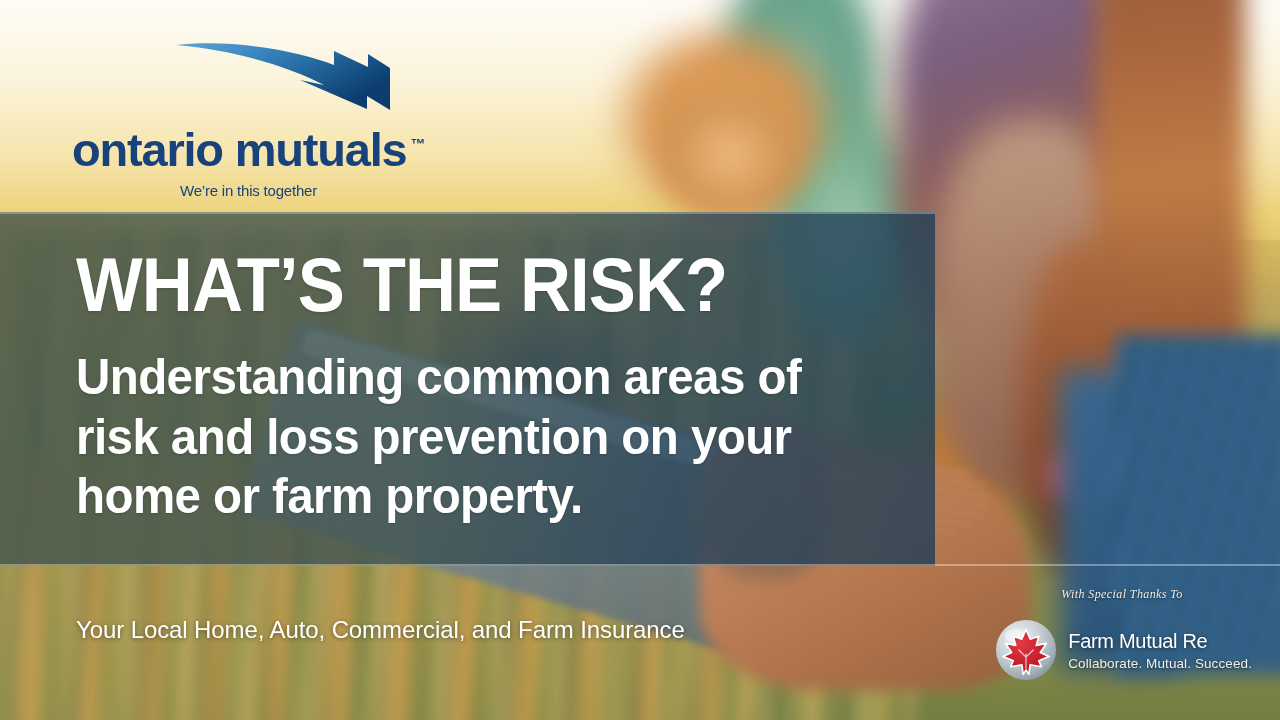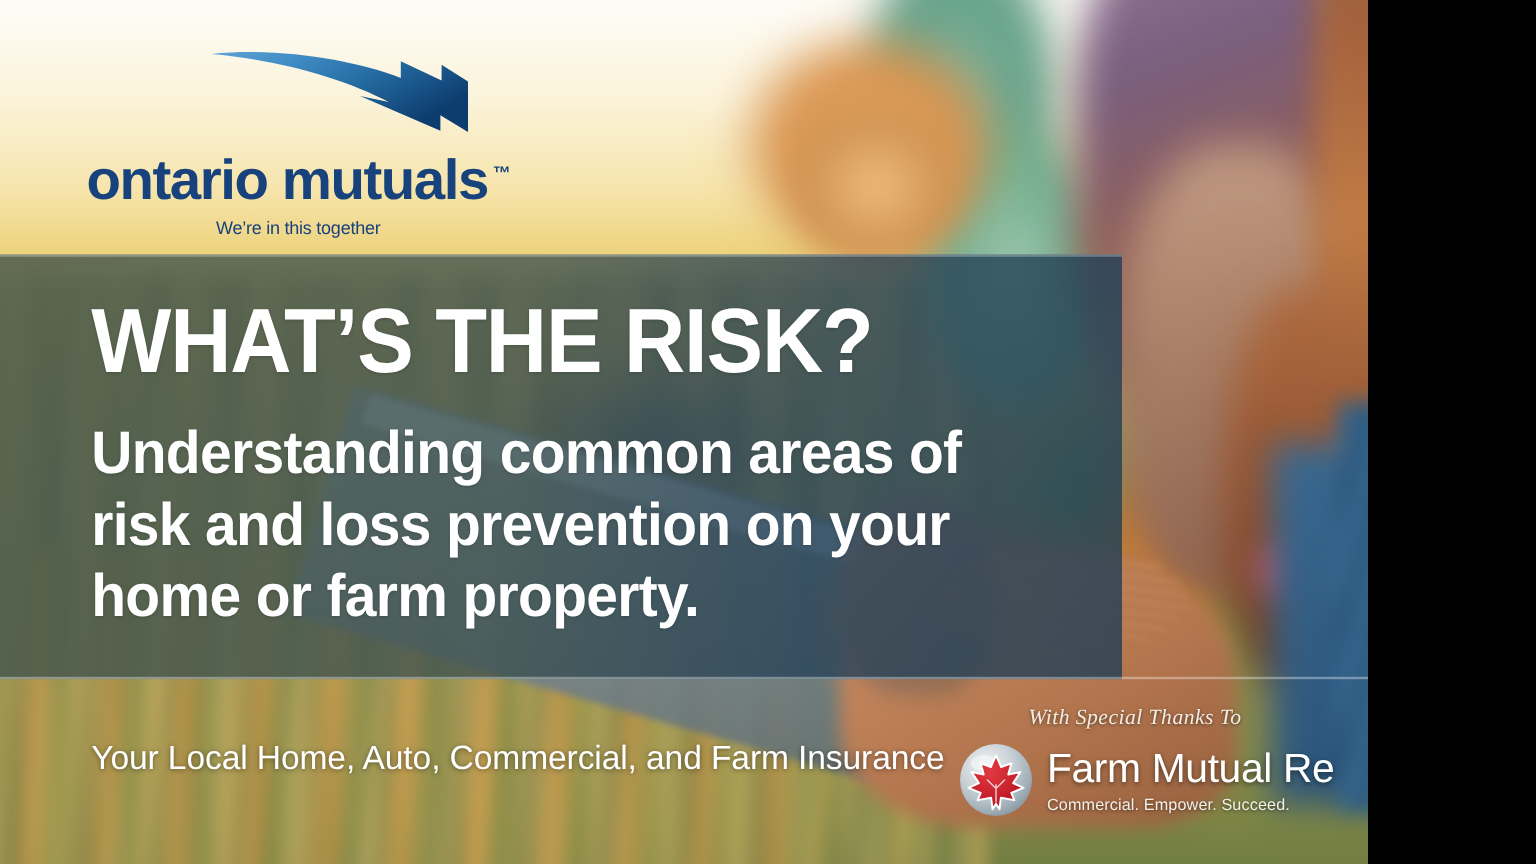--- a/index.html
+++ b/index.html
@@ -7,21 +7,21 @@
     margin: 0;
     padding: 0;
     background: #000;
   }
   body {
     font-family: "Liberation Sans", sans-serif;
   }
 
   #slide {
     position: relative;
-    width: 1140px;
+    width: 1280px;
     height: 720px;
     overflow: hidden;
     background: #8a8f6a;
   }
 
   
   .photo {
     position: absolute;
     inset: 0;
     overflow: hidden;
@@ -347,59 +347,59 @@
     text-shadow: 0 1px 3px rgba(0,0,0,0.18);
   }
   .subhead .ln { display: block; white-space: nowrap; }
 
   
   .footer-left {
     position: absolute;
     left: 76px;
     top: 614px;
     color: #ffffff;
-    font-size: 28px;
+    font-size: 24px;
     line-height: 1.32;
     font-weight: 400;
     letter-spacing: -0.1px;
     text-shadow: 0 1px 4px rgba(0,0,0,0.45);
   }
   .footer-left .ln { display: block; white-space: nowrap; }
 
   
   .thanks {
     position: absolute;
     right: 33px;
     top: 587px;
     width: 250px;
-    text-align: left;
+    text-align: center;
     font-family: "Liberation Serif", serif;
     font-style: italic;
-    font-size: 18px;
+    font-size: 12px;
     color: #f3ece2;
     letter-spacing: 0.4px;
     text-shadow: 0 1px 3px rgba(0,0,0,0.55);
   }
   .fmr {
     position: absolute;
     right: 28px;
     top: 618px;
     display: flex;
     align-items: center;
     gap: 10px;
   }
   .fmr-globe {
     width: 64px;
     height: 64px;
     flex: 0 0 64px;
     position: relative;
   }
   .fmr-text { position: relative; padding-top: 2px; }
   .fmr-name {
-    font-size: 34px;
+    font-size: 20px;
     font-weight: 400;
     color: #ffffff;
     line-height: 1;
     letter-spacing: -0.3px;
     white-space: nowrap;
     text-shadow: 0 1px 4px rgba(0,0,0,0.5);
   }
   .fmr-tag {
     margin-top: 5px;
     font-size: 13.5px;
@@ -507,17 +507,17 @@
           <path d="M0,-22 L4.2,-12.5 L12.5,-15.5 L10,-6.5 L20,-8.5 L14,0.5
                    L22.5,4.5 L12.5,8.5 L15,14.5 L4,12.5 L2.8,22 L0,17.5
                    L-2.8,22 L-4,12.5 L-15,14.5 L-12.5,8.5 L-22.5,4.5
                    L-14,0.5 L-20,-8.5 L-10,-6.5 L-12.5,-15.5 L-4.2,-12.5 Z" fill="url(#leafGrad)" stroke="#ffffff" stroke-width="1.6" stroke-linejoin="round"></path>
           <path d="M0,16 L0,2 M0,5 L-7,-2 M0,5 L7,-2" stroke="#ffffff" stroke-width="1.2" fill="none" opacity="0.75" stroke-linecap="round"></path>
         </g>
       </svg>
     </div>
     <div class="fmr-text">
       <div class="fmr-name">Farm Mutual Re</div>
-      <div class="fmr-tag">Commercial. Empower. Succeed.</div>
+      <div class="fmr-tag">Collaborate. Mutual. Succeed.</div>
     </div>
   </div>
 
 </div>
 
 </body></html>

